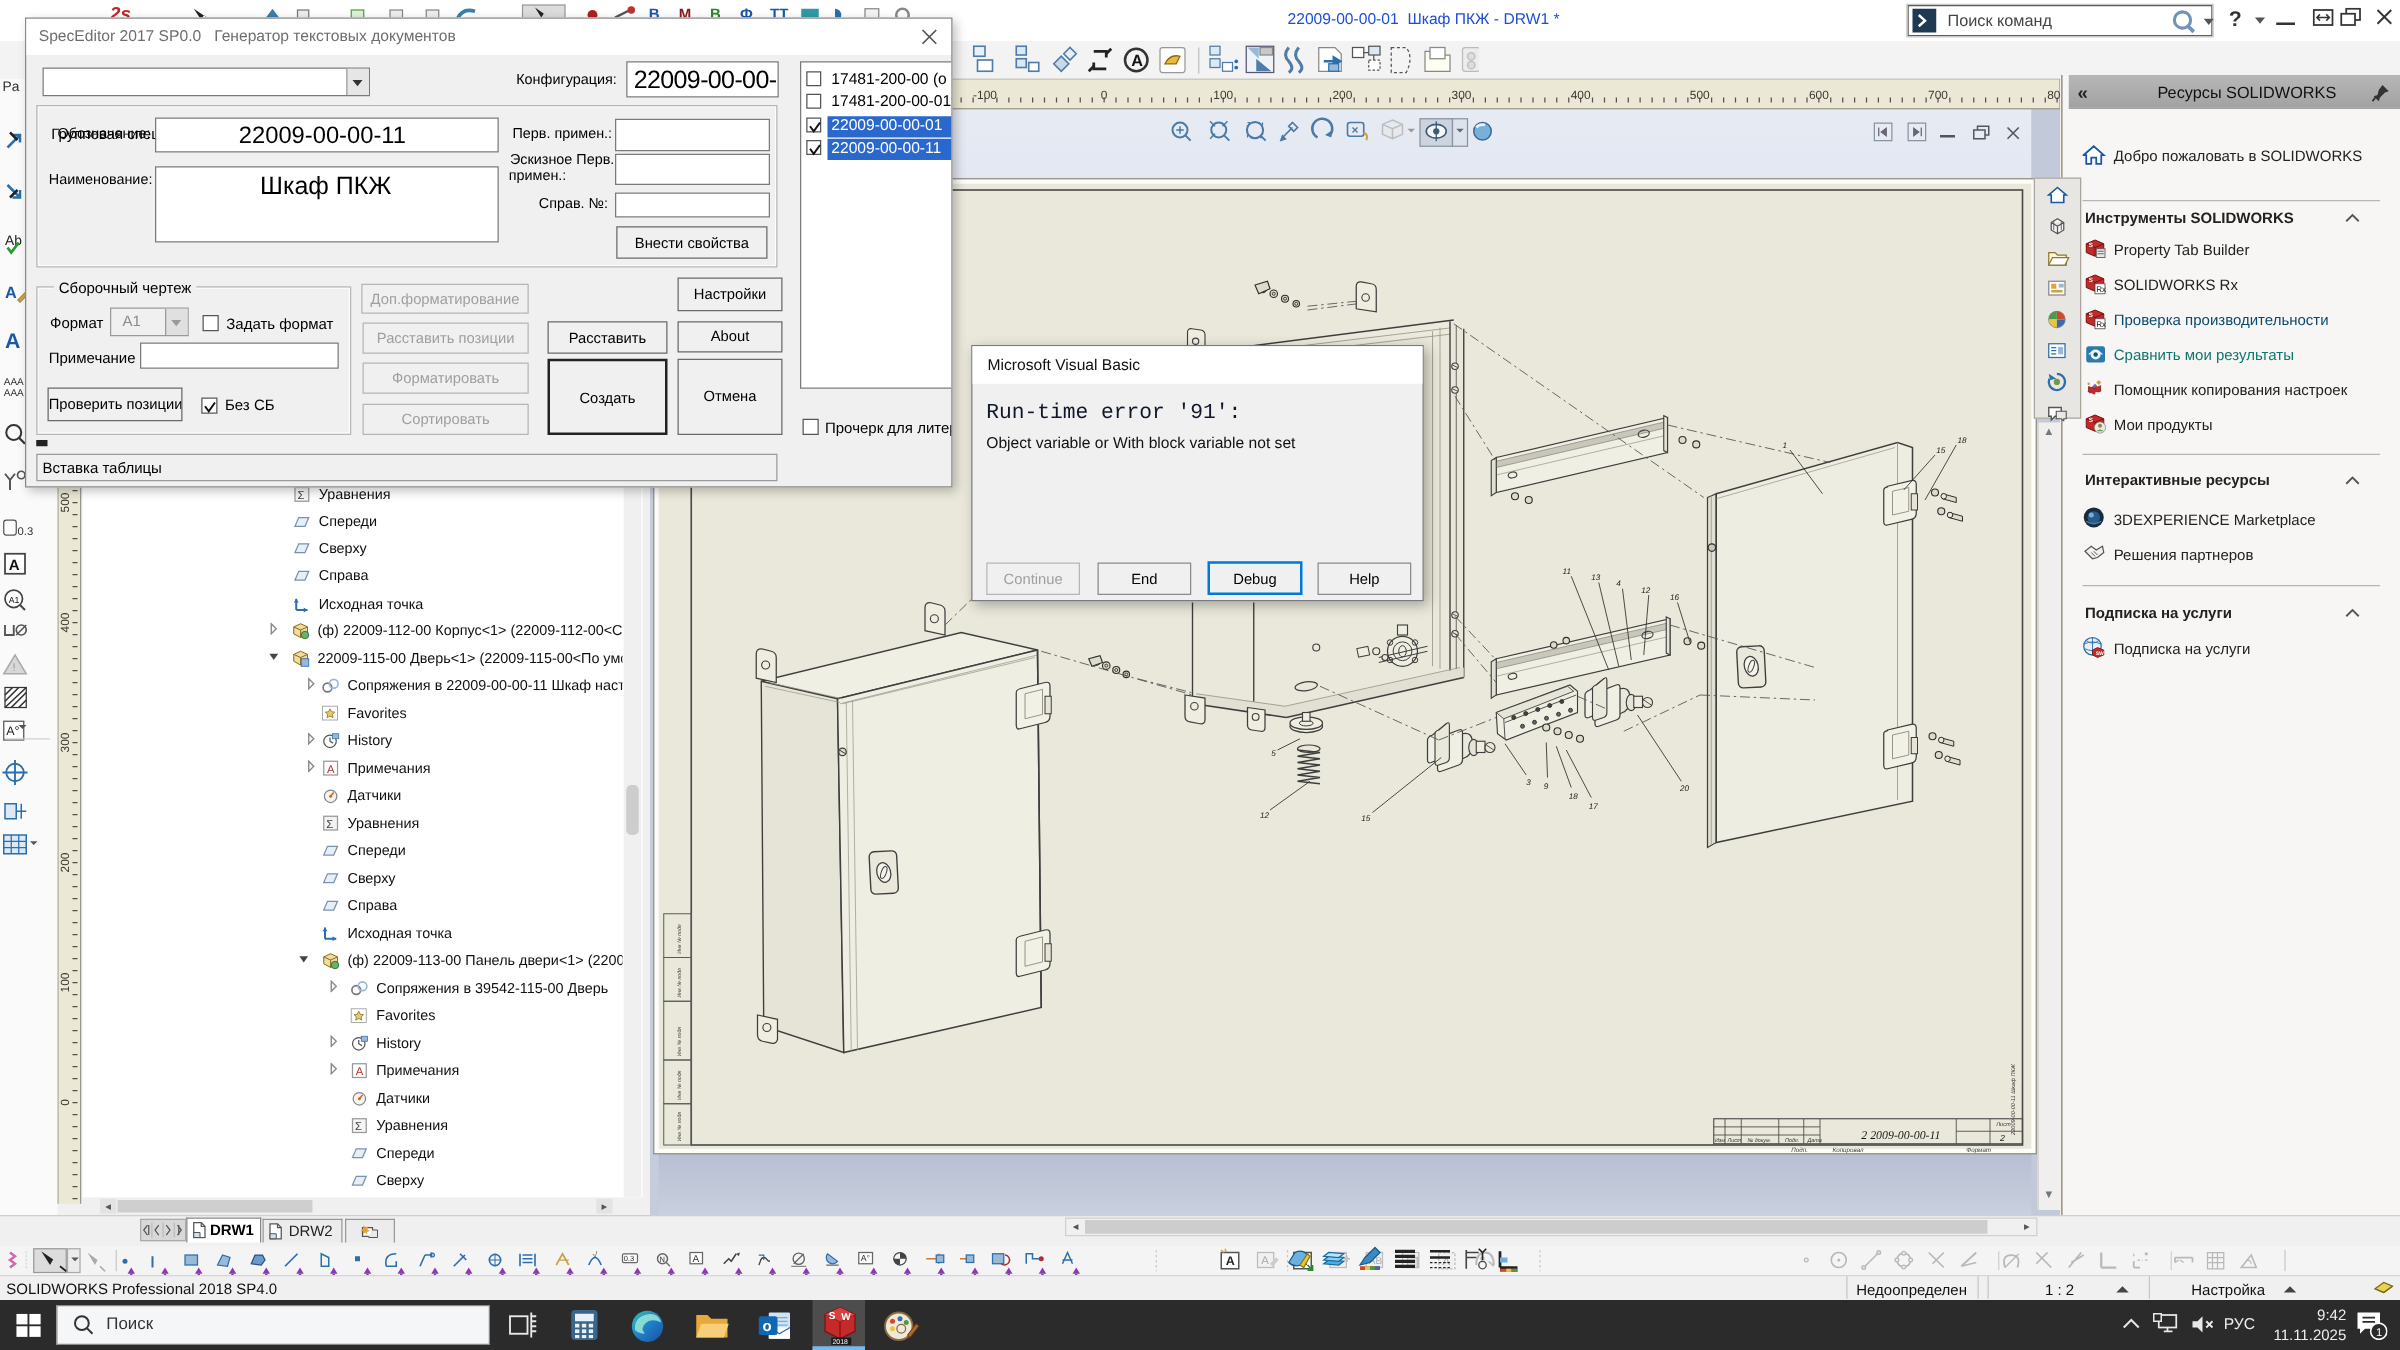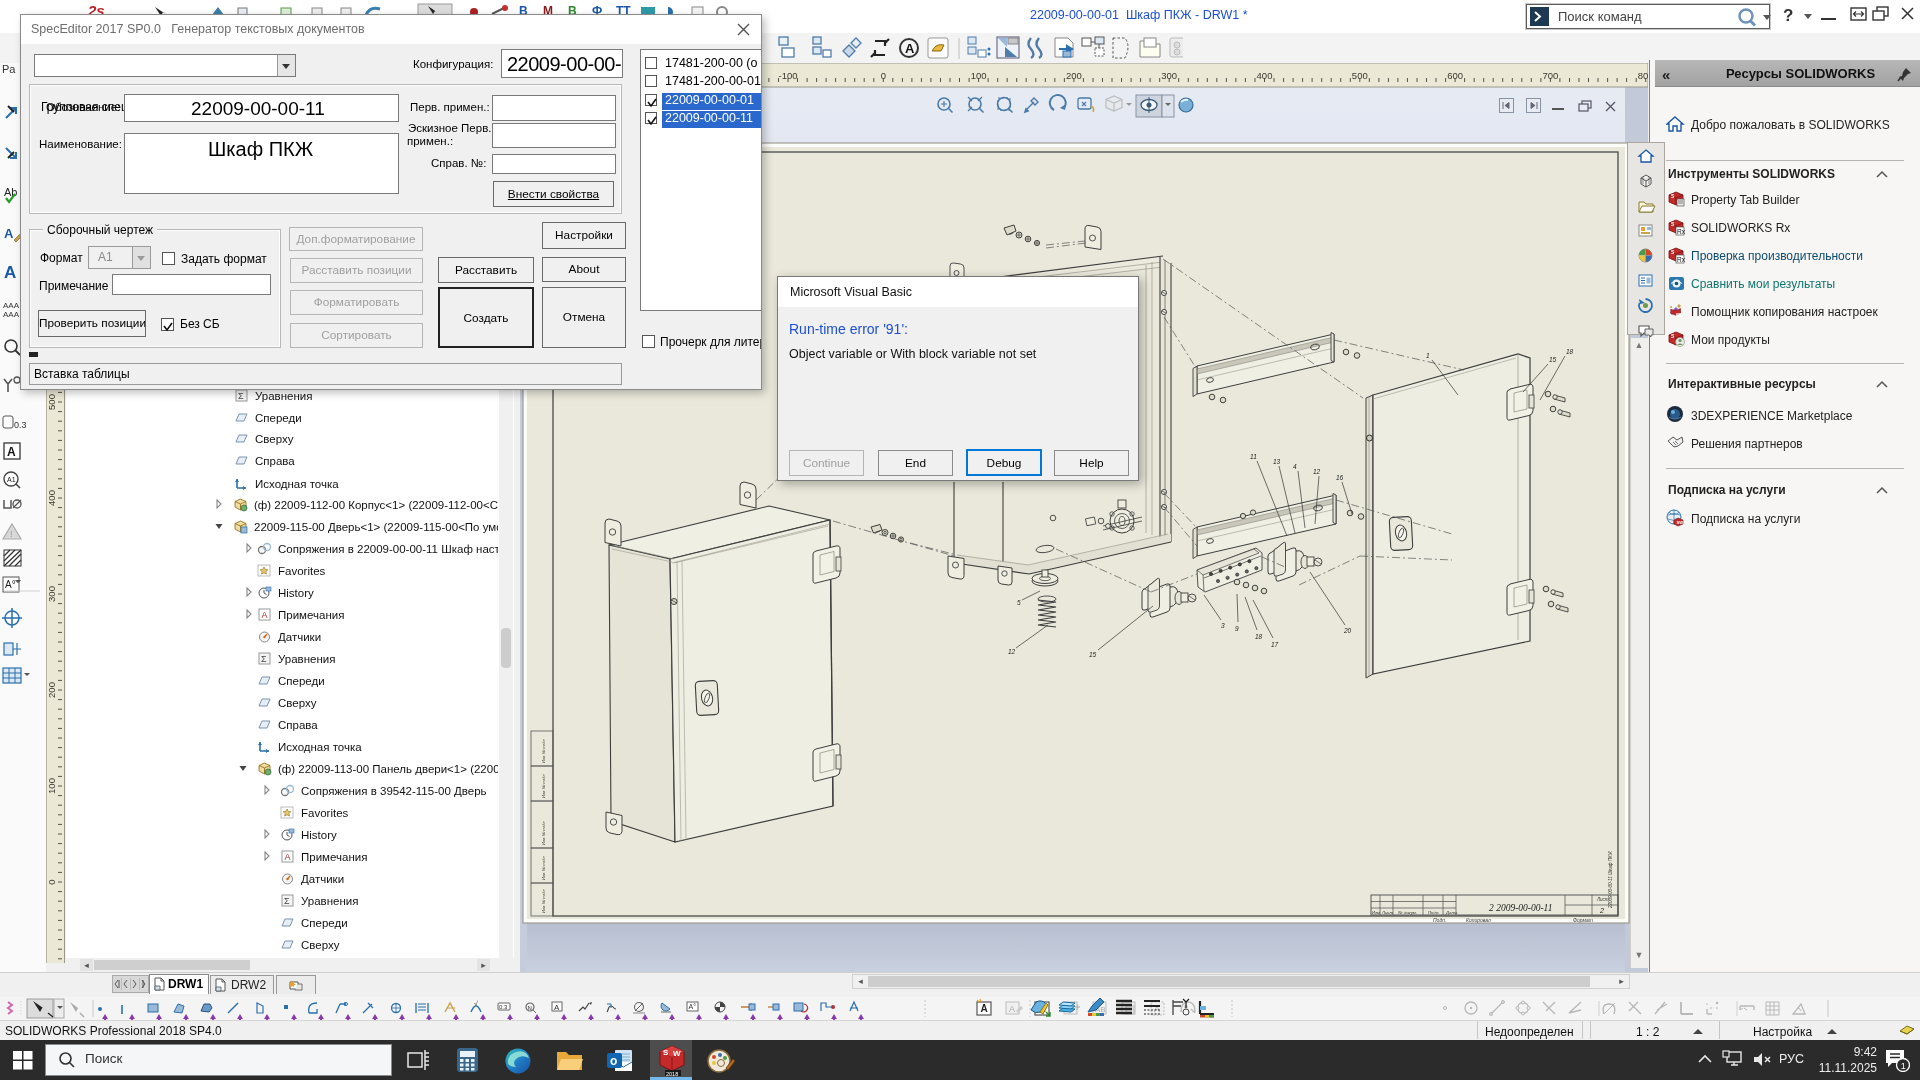--- a/index.html
+++ b/index.html
@@ -979,21 +979,21 @@
 <div class="abs" style="left:501px;top:628px;width:10px;height:40px;background:#cdcdcd;border-radius:4px;"></div>
 
 <div class="abs" style="left:66px;top:958px;width:428px;height:14px;background:#f0f0f0;"></div>
 <div class="abs" style="left:80px;top:959px;width:13px;height:12px;background:#e3e3e3;color:#555;font-size:9px;text-align:center;line-height:12px;">◂</div>
 <div class="abs" style="left:477px;top:959px;width:13px;height:12px;background:#e3e3e3;color:#555;font-size:9px;text-align:center;line-height:12px;">▸</div>
 <div class="abs" style="left:94px;top:960px;width:156px;height:10px;background:#cfcfcf;"></div>
 
 <div class="abs" style="left:1649px;top:60px;width:271px;height:925px;background:#f7f6f4;border-left:1px solid #8a7a6a;border-bottom:1px solid #8a7a6a;"></div>
 <div class="abs" style="left:1655px;top:60px;width:265px;height:27px;background:linear-gradient(#b7b7b7,#a2a2a2);border-bottom:1px solid #8a8a8a;"></div>
 <div class="abs" style="left:1662px;top:66px;font-size:15px;color:#222;font-weight:bold;">«</div>
-<div class="abs" style="left:1726px;top:66px;font-size:13px;color:#111;font-weight:bold;">Ресурсы SOLIDWORKS</div>
+<div class="abs" style="left:1726px;top:66px;font-size:13px;color:#111;font-weight:normal;">Ресурсы SOLIDWORKS</div>
 <svg class="abs" style="left:1897px;top:66px;" width="16" height="16">
     <path d="M9 2 l5 5 -3 1 -4 4 -1 3 -4 -4 3-1 1-4 z" fill="#333"></path>
     <path d="M4 11 l-3 4" stroke="#333" stroke-width="1.5"></path>
   </svg>
 <svg class="abs" style="left:1666px;top:115px;" width="19" height="18">
     <path d="M9 2 L17 9 H15 V16 H11 V11 H7 V16 H3 V9 H1 Z" fill="#fff" stroke="#1a57a8" stroke-width="1.4"></path>
   </svg>
 <div class="abs" style="left:1691px;top:118px;font-size:12px;color:#222;">Добро пожаловать в SOLIDWORKS</div>
 <div class="abs" style="left:1666px;top:160px;width:238px;height:1px;background:#b5b5b5;"></div>
 <div class="abs" style="left:1668px;top:167px;font-size:12px;font-weight:bold;color:#222;">Инструменты SOLIDWORKS</div>
@@ -1604,21 +1604,21 @@
     <div class="lbl" style="left:18px;top:123px;font-size:11.5px;">Наименование:</div>
     <div class="tf" style="left:103px;top:118px;width:275px;height:61px;"></div>
     <div class="abs" style="left:187px;top:123px;font-size:20px;">Шкаф ПКЖ</div>
     <div class="lbl" style="left:389px;top:86px;font-size:11.5px;">Перв. примен.:</div>
     <div class="tf" style="left:471px;top:80px;width:124px;height:26px;"></div>
     <div class="lbl" style="left:387px;top:107px;font-size:11.5px;">Эскизное Перв.</div>
     <div class="lbl" style="left:386px;top:120px;font-size:11.5px;">примен.:</div>
     <div class="tf" style="left:471px;top:108px;width:124px;height:25px;"></div>
     <div class="lbl" style="left:410px;top:142px;font-size:11.5px;">Справ. №:</div>
     <div class="tf" style="left:471px;top:139px;width:124px;height:20px;"></div>
-    <div class="dlgbtn" style="left:472px;top:166px;width:121px;height:26px;line-height:24px;text-decoration:underline;">Внести свойства</div>
+    <div class="dlgbtn" style="left:472px;top:166px;width:121px;height:26px;line-height:24px;">Внести свойства</div>
     <div class="abs" style="left:8px;top:214px;width:252px;height:119px;border:1px solid #b8b8b8;box-shadow:inset 0 0 0 1px #fdfdfd;"></div>
     <div class="abs" style="left:22px;top:208px;font-size:12px;background:#f0f0f0;padding:0 4px;">Сборочный чертеж</div>
     <div class="lbl" style="left:19px;top:236px;">Формат</div>
     <div class="abs" style="left:67px;top:231px;width:63px;height:23px;background:#f0f0f0;border:1px solid #9a9a9a;"></div>
     <div class="abs" style="left:77px;top:235px;font-size:12px;color:#8a8a8a;">A1</div>
     <div class="abs" style="left:111px;top:232px;width:18px;height:21px;background:#e0e0e0;border-left:1px solid #9a9a9a;"></div>
     <svg class="abs" style="left:114px;top:239px;" width="12" height="9">
       <path d="M2 2 l4 5 4 -5z" fill="#9a9a9a"></path>
     </svg>
     <div class="cb" style="left:141px;top:237px;"></div>
@@ -1642,19 +1642,19 @@
     <div class="cb" style="left:621px;top:320px;"></div>
     <div class="lbl" style="left:639px;top:320px;">Прочерк для литеры</div>
     <div class="abs" style="left:8px;top:337px;width:9px;height:5px;background:#222;"></div>
     <div class="abs" style="left:8px;top:348px;width:593px;height:22px;background:#f0f0f0;border:1px solid #9a9a9a;"></div>
     <div class="abs" style="left:13px;top:352px;font-size:12px;">Вставка таблицы</div>
 </div>
 
 <div id="vbdlg" class="abs" style="left:777px;top:276px;width:362px;height:205px;background:#f0f0f0;border:1px solid #7a7a7a;box-shadow:3px 3px 10px rgba(0,0,0,0.3);">
   <div class="abs" style="left:0;top:0;width:100%;height:30px;background:#ffffff;"></div>
   <div class="abs" style="left:12px;top:8px;font-size:12.5px;color:#111;">Microsoft Visual Basic</div>
-  <div class="abs" style="left:11px;top:44px;font-size:14px;color:#1d4ed8;">Run-time error '91':</div>
+  <div class="abs" style="left:11px;top:44px;font-size:17px;color:#0f172a;font-family:Liberation Mono, monospace;">Run-time error '91':</div>
   <div class="abs" style="left:11px;top:70px;font-size:12.5px;color:#111;">Object variable or With block variable not set</div>
   <div class="dlgbtn" style="left:11px;top:173px;width:75px;height:26px;line-height:24px;color:#9f9f9f;border-color:#b5b5b5;">Continue</div>
   <div class="dlgbtn" style="left:100px;top:173px;width:75px;height:26px;line-height:24px;border-color:#8a8a8a;">End</div>
   <div class="dlgbtn" style="left:188px;top:172px;width:76px;height:27px;line-height:25px;border:2px solid #0078d7;">Debug</div>
   <div class="dlgbtn" style="left:276px;top:173px;width:75px;height:26px;line-height:24px;border-color:#8a8a8a;">Help</div>
 </div>
 
 </body></html>

